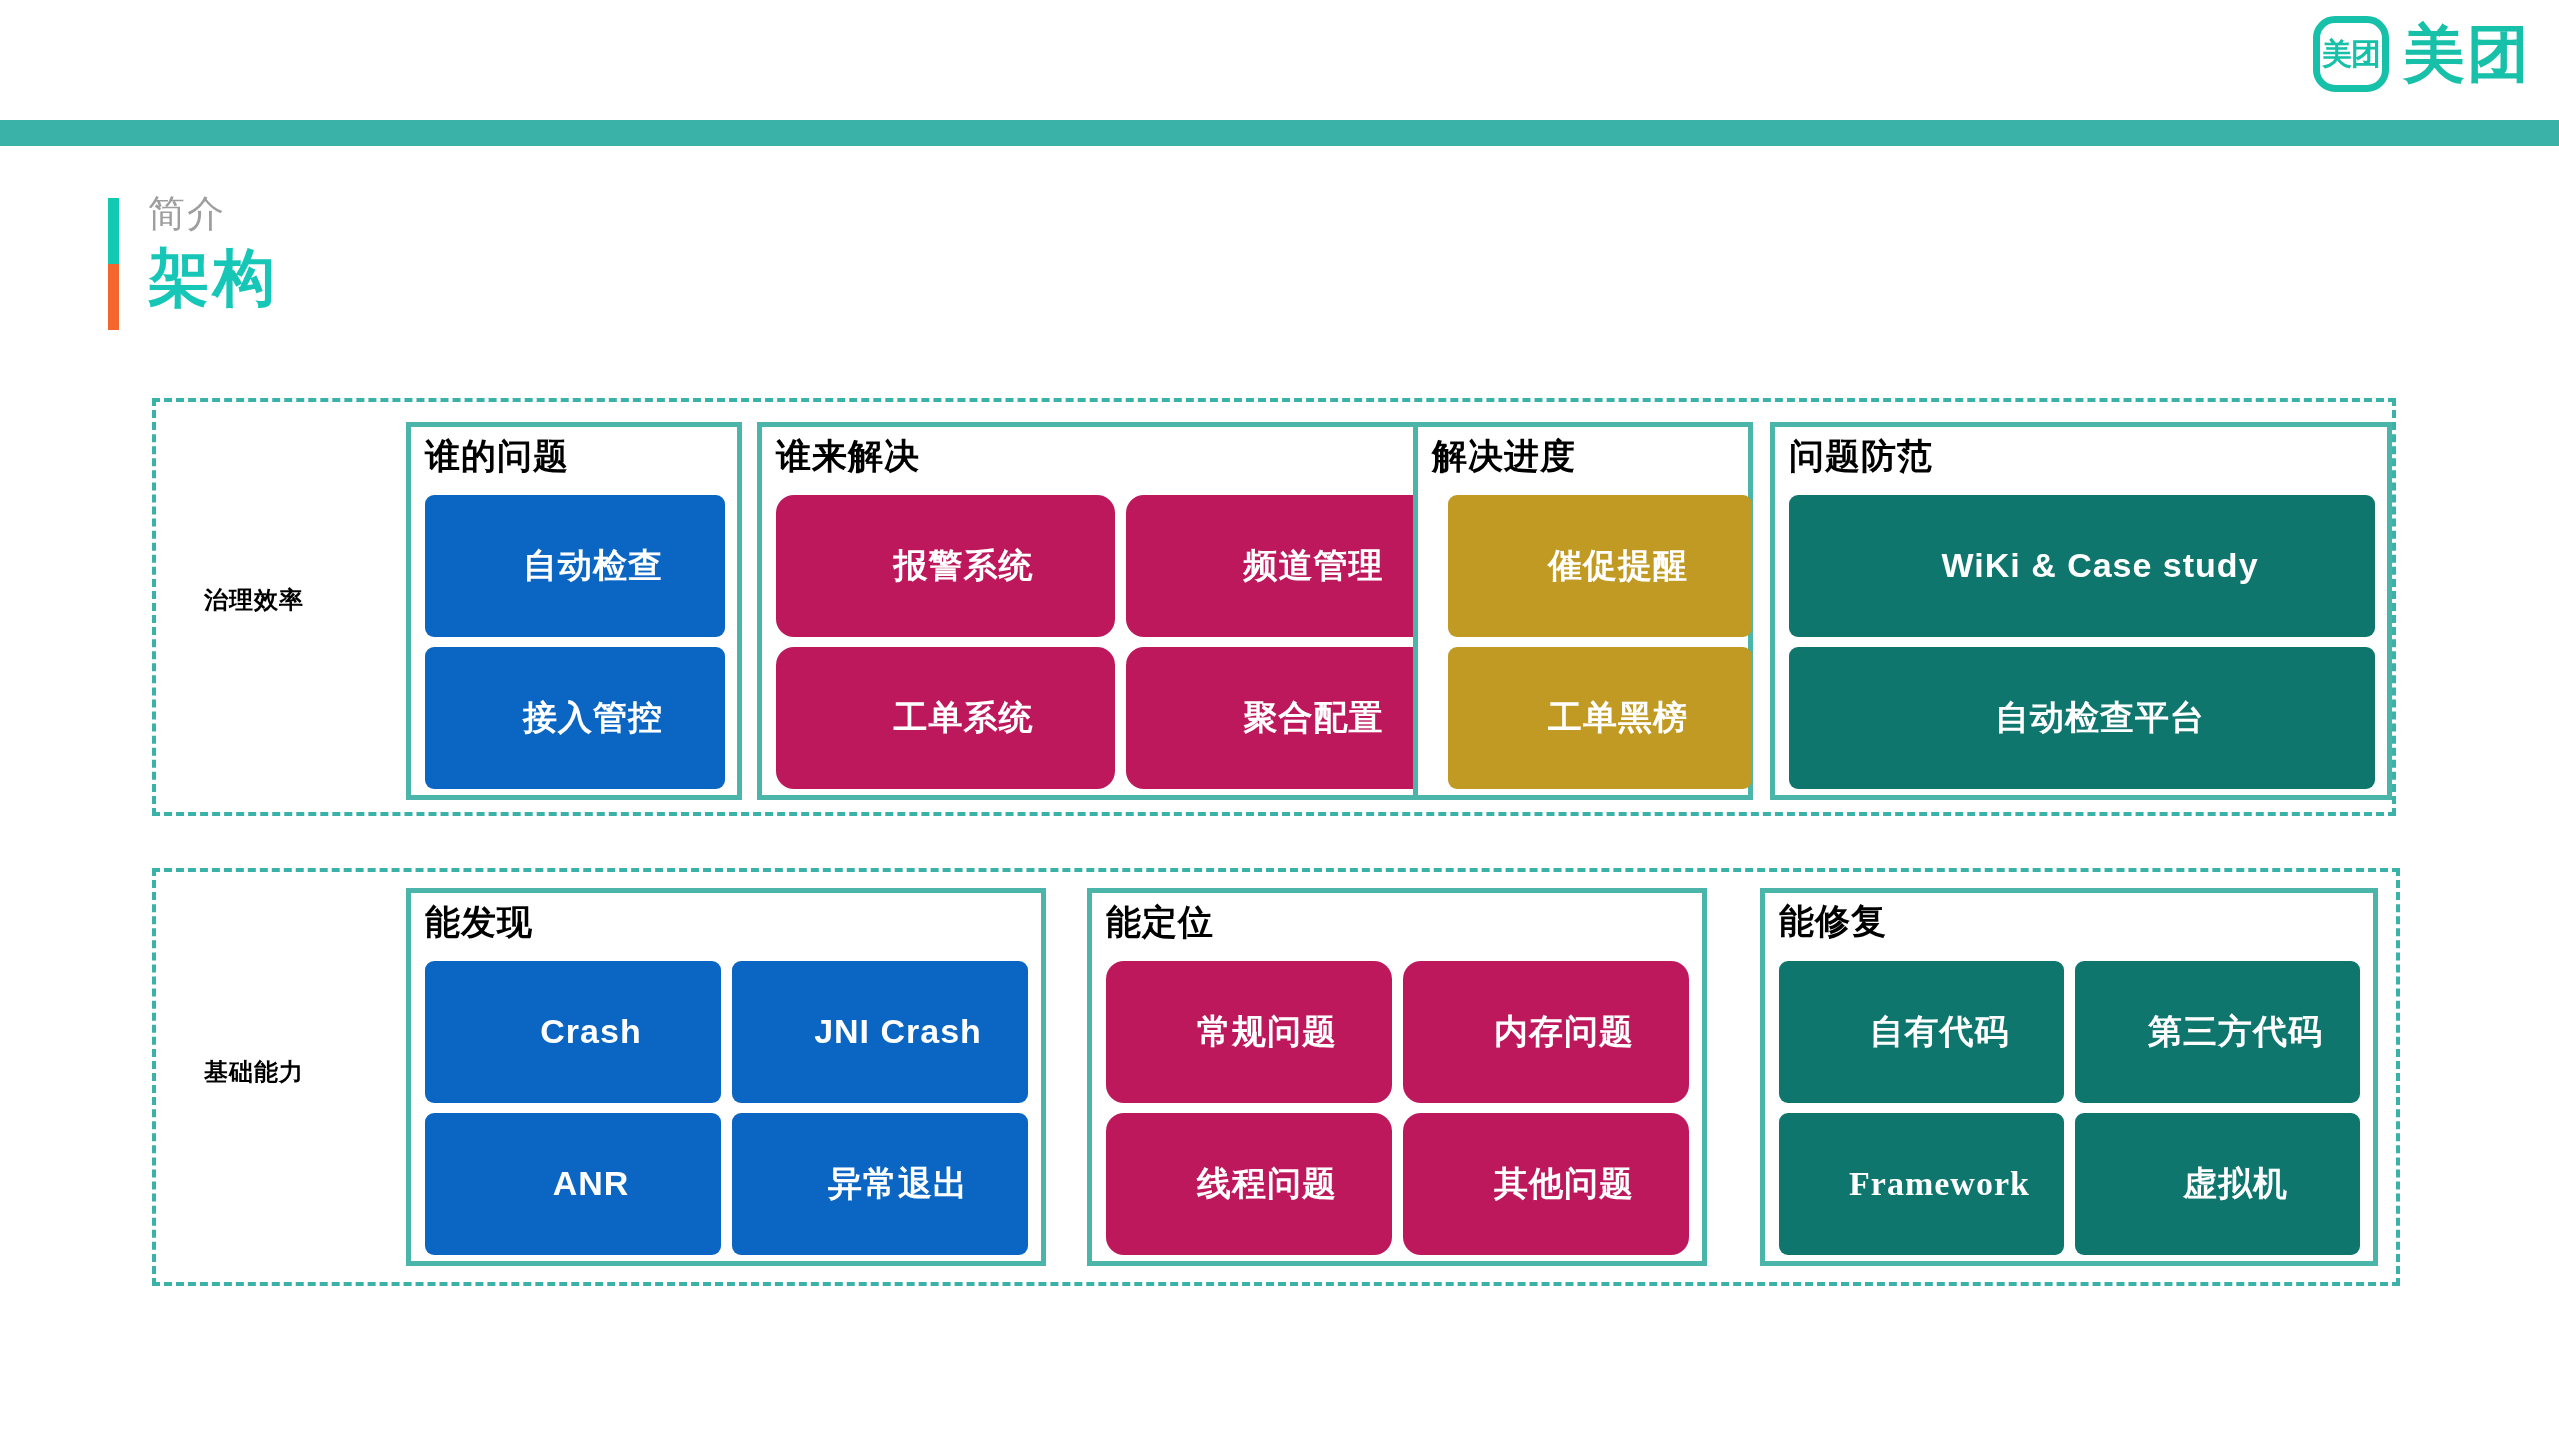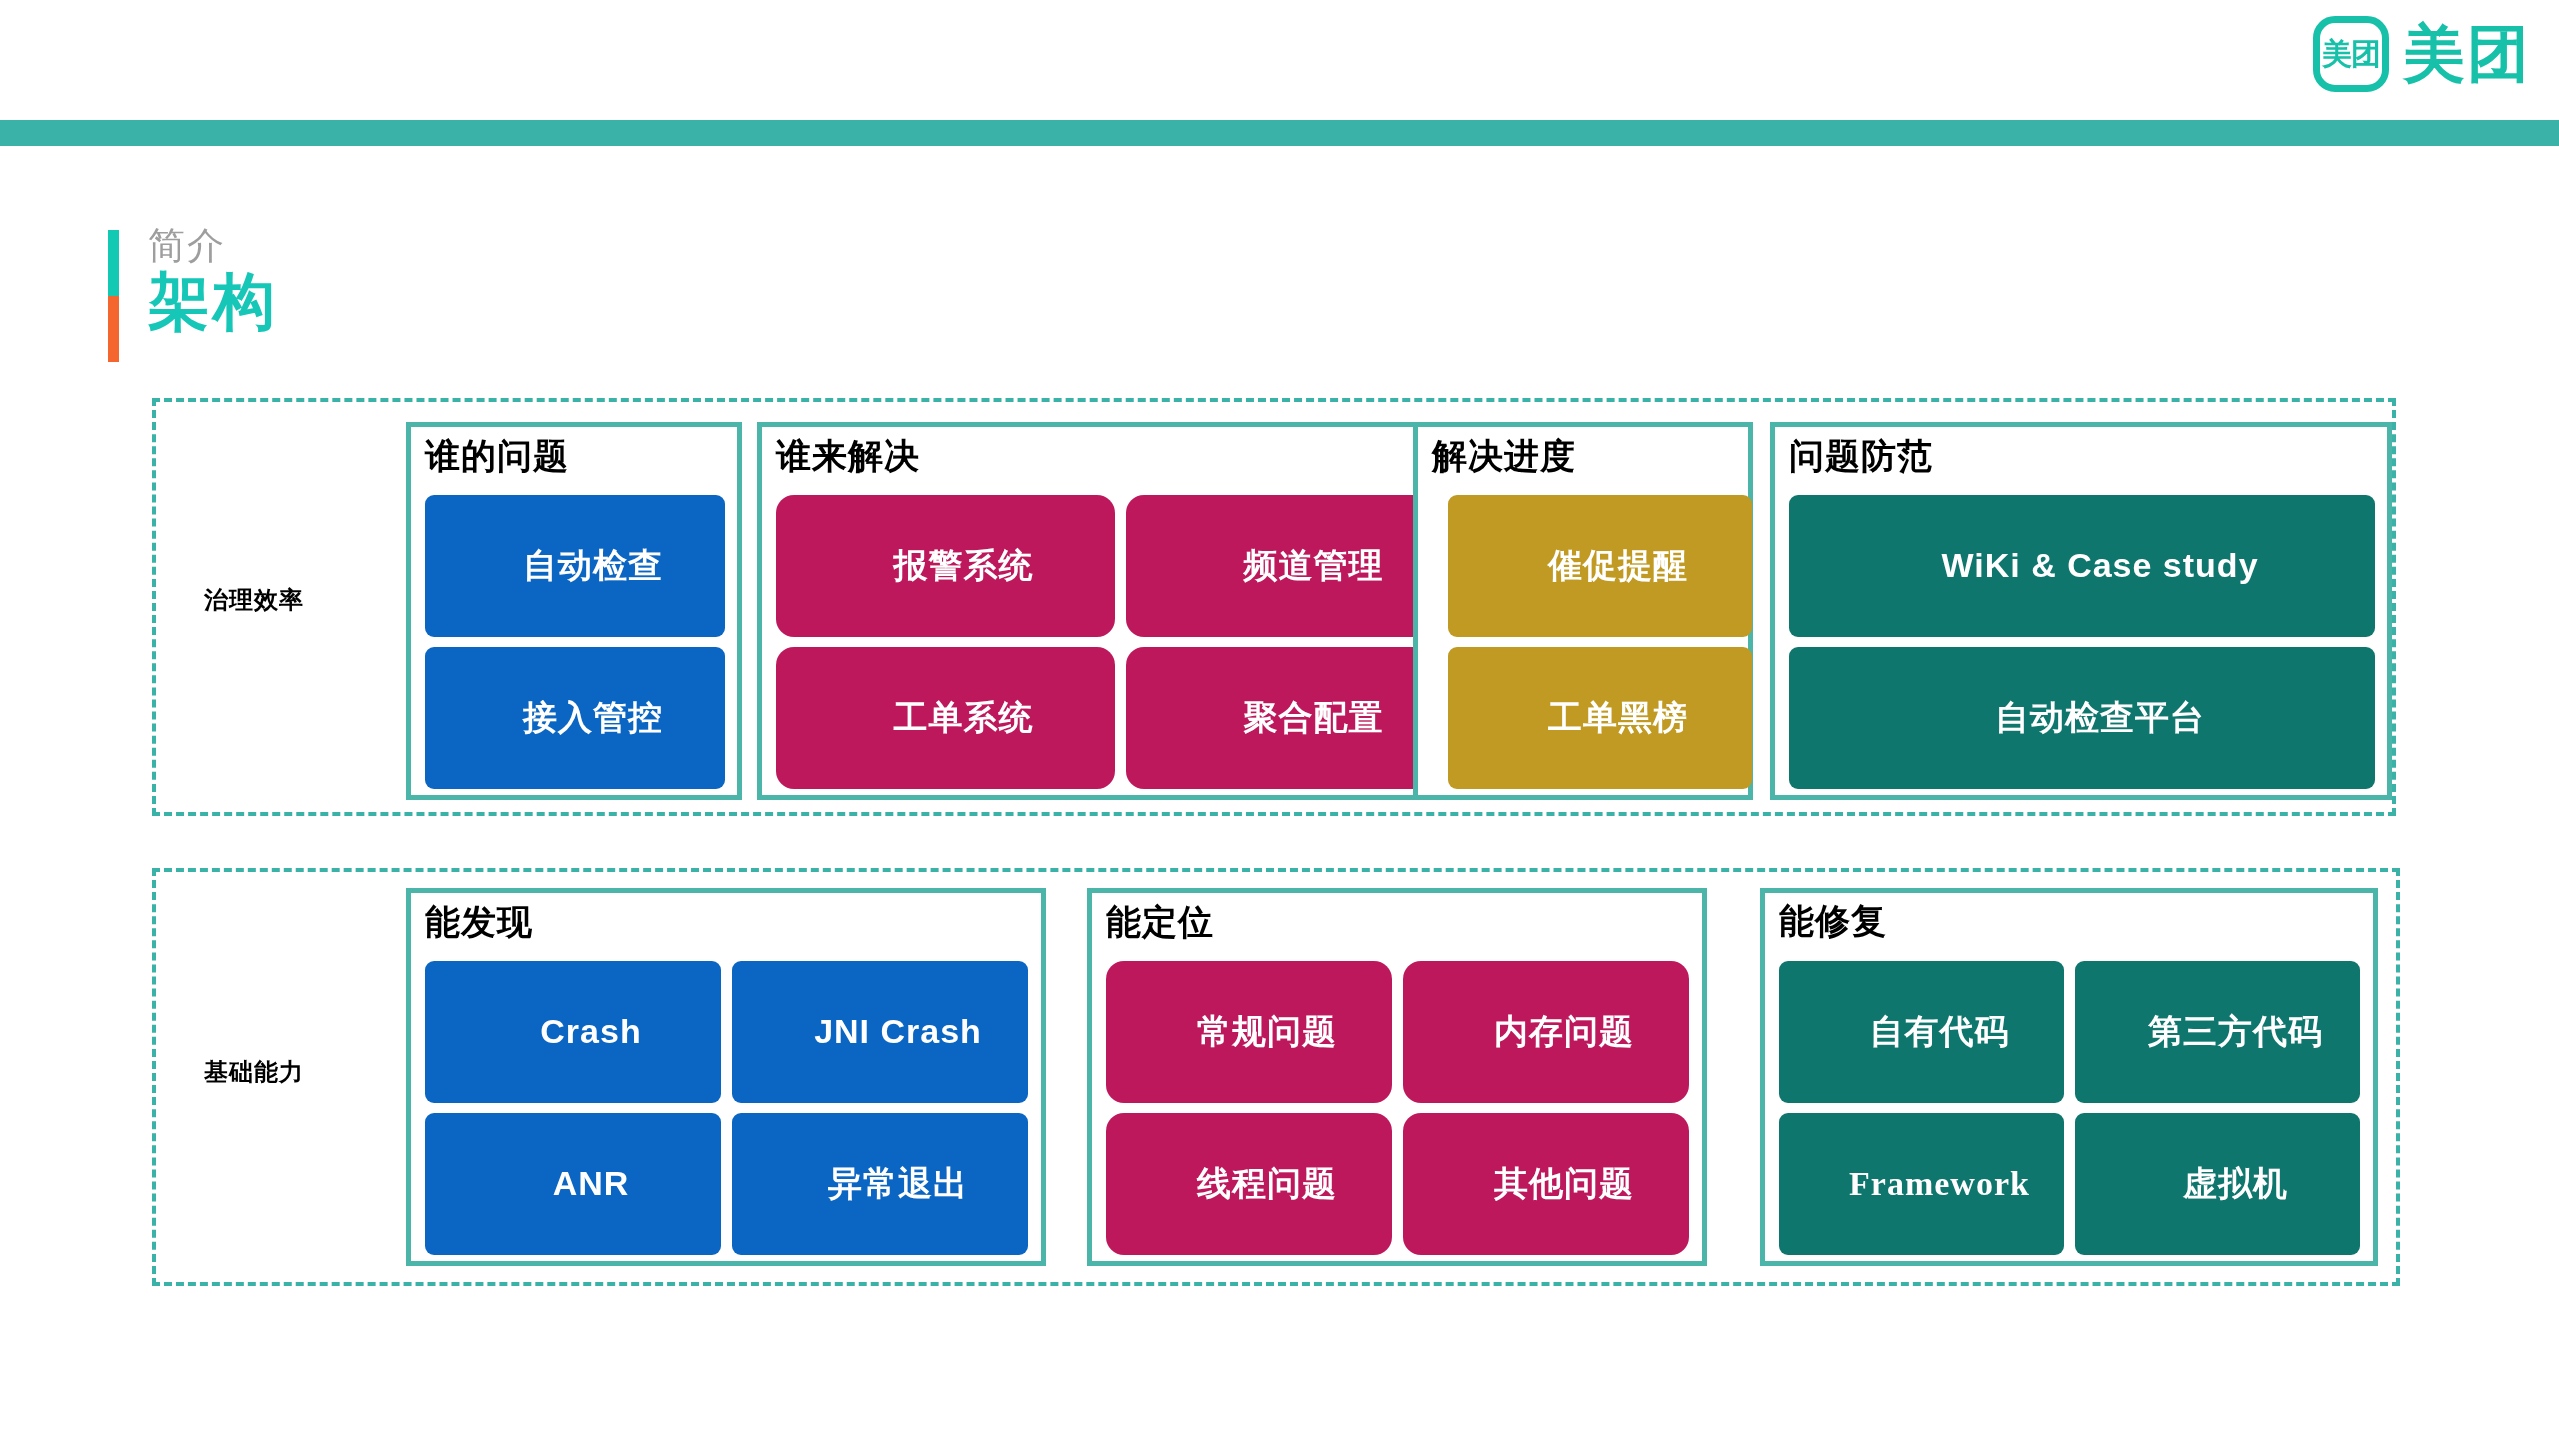--- a/index.html
+++ b/index.html
@@ -63,21 +63,20 @@
     background: #3BB2A8;
   }
 
   
   .title-block {
     position: absolute;
     left: 108px;
     top: 198px;
     width: 900px;
     height: 140px;
-    margin-top: 32px;
   }
   .title-bar {
     position: absolute;
     left: 0; top: 0;
     width: 11px;
     height: 132px;
   }
   .title-bar-top {
     position: absolute;
     left: 0; top: 0;
@@ -95,21 +94,21 @@
     left: 40px;
     top: -6px;
     font-size: 37px;
     color: #9E9E9E;
     letter-spacing: 2px;
     line-height: 1.2;
   }
   .headline {
     position: absolute;
     left: 40px;
-    top: 33px;
+    top: 41px;
     font-size: 62px;
     font-weight: bold;
     color: #16C7B8;
     letter-spacing: 3px;
     line-height: 1.25;
   }
 
   
   .diagram { position: absolute; left: 0; top: 0; }
 

